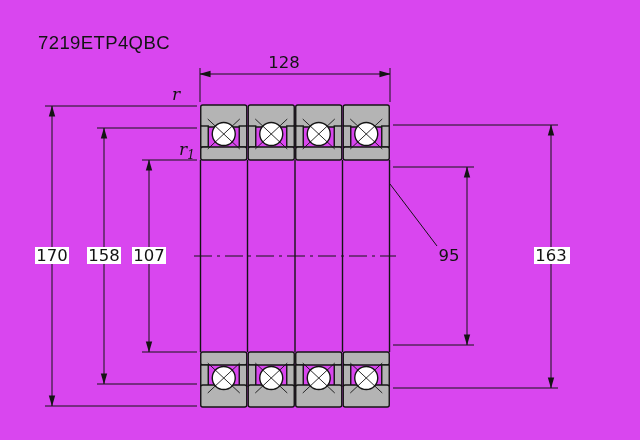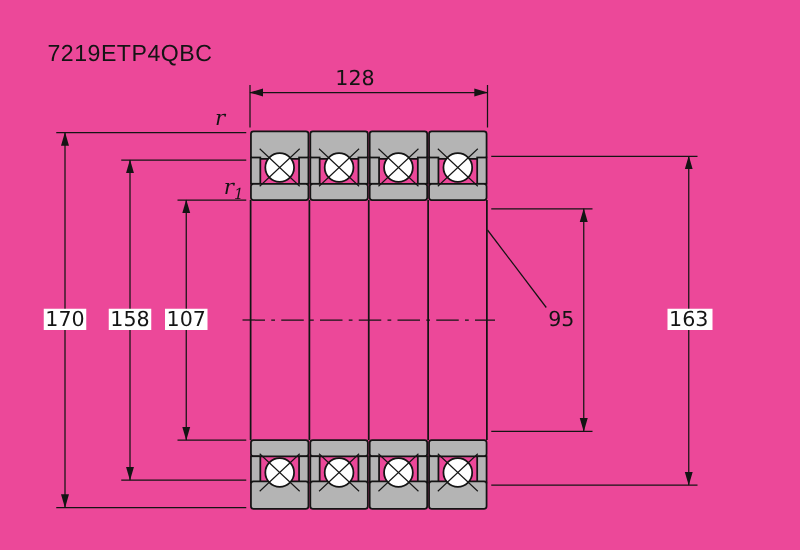--- a/index.html
+++ b/index.html
@@ -1,19 +1,19 @@
 <!DOCTYPE html>
 <html><head>
 <meta charset="utf-8">
 <style>
   html,body { margin:0; padding:0; background:#ffffff; }
   .canvas {
     position:relative;
     width:640px; height:440px;
-    background:#ec4899;
+    background:#d946ef;
     overflow:hidden;
     font-family:"Liberation Sans", sans-serif;
   }
   svg { display:block; }
   .title-text {
     font-family:"Liberation Sans", sans-serif;
     font-size:18.5px; font-weight:500; letter-spacing:0.4px;
     fill:#141414;
   }
   .dim-text {

